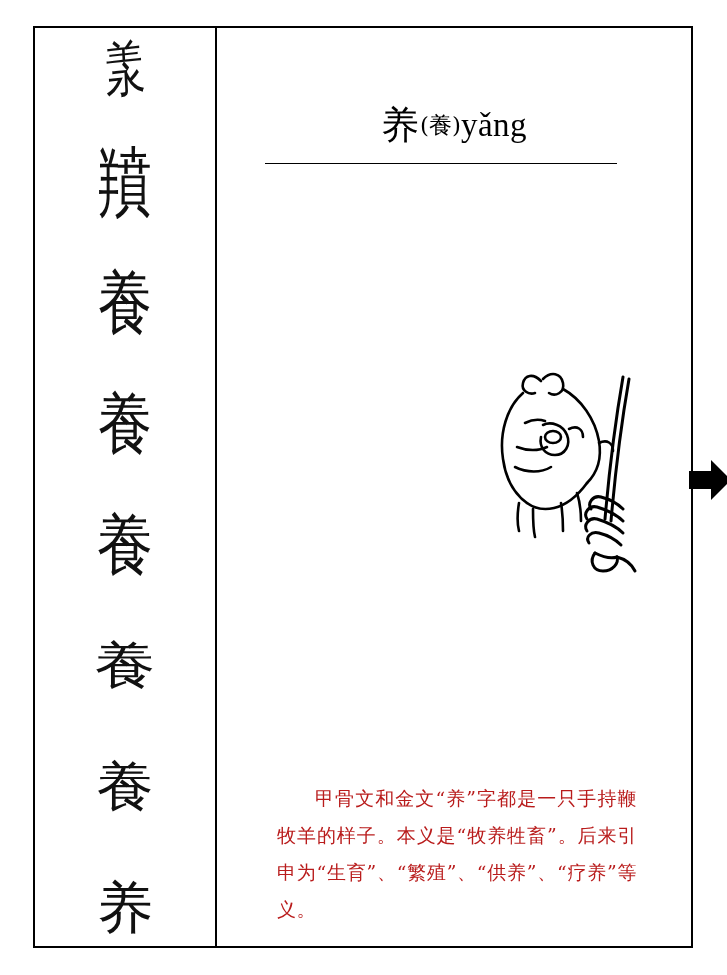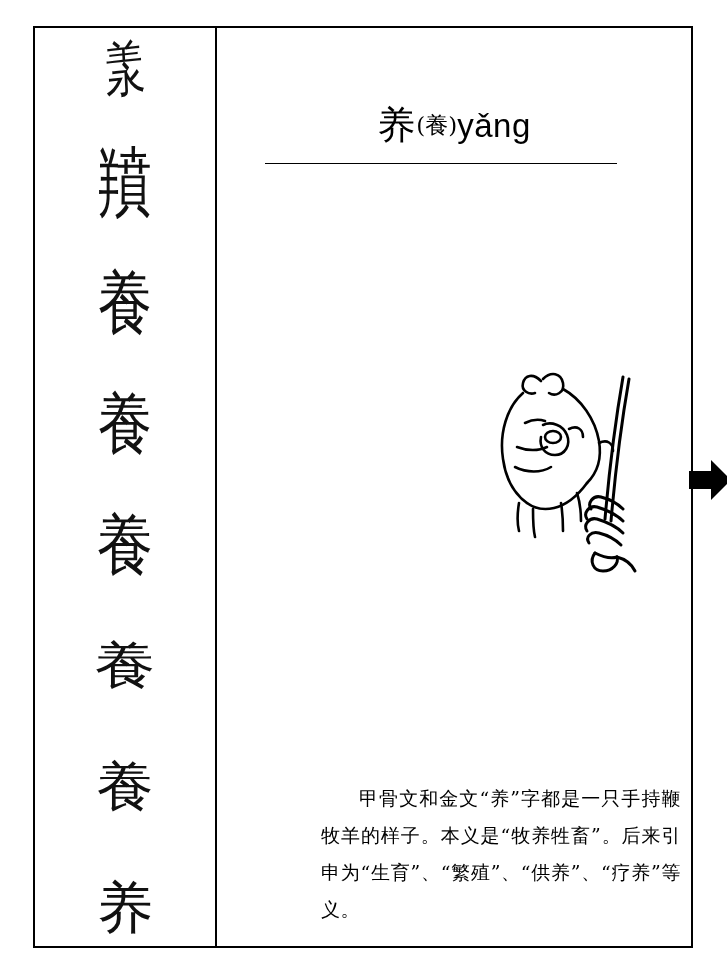--- a/index.html
+++ b/index.html
@@ -89,21 +89,21 @@
     letter-spacing: 1px;
     display: inline-block;
     vertical-align: middle;
   }
   #traditional {
     font-family: "DejaVu Serif", "Liberation Serif", serif;
     font-size: 23px;
     vertical-align: middle;
   }
   #pinyin {
-    font-family: Liberation Sans, sans-serif;
+    font-family: Liberation Serif, serif;
     font-size: 33px;
     vertical-align: middle;
     letter-spacing: 0.5px;
   }
 
   #title-rule {
     position: absolute;
     left: 48px;
     top: 135px;
     width: 352px;
@@ -130,23 +130,22 @@
   #explanation {
     position: absolute;
     left: 60px;
     top: 752px;
     width: 360px;
     font-family: "DejaVu Serif", "Liberation Serif", serif;
     font-size: 19px;
     line-height: 1.95;
     text-align: justify;
     text-indent: 38px;
-    color: #000000;
+    color: #b91c1c;
     letter-spacing: 0.5px;
-    margin-left: 44px;
   }
 </style>
 </head>
 <body>
 
 <div id="page">
 
   <div id="card-frame">
 
     <div id="glyph-column">

